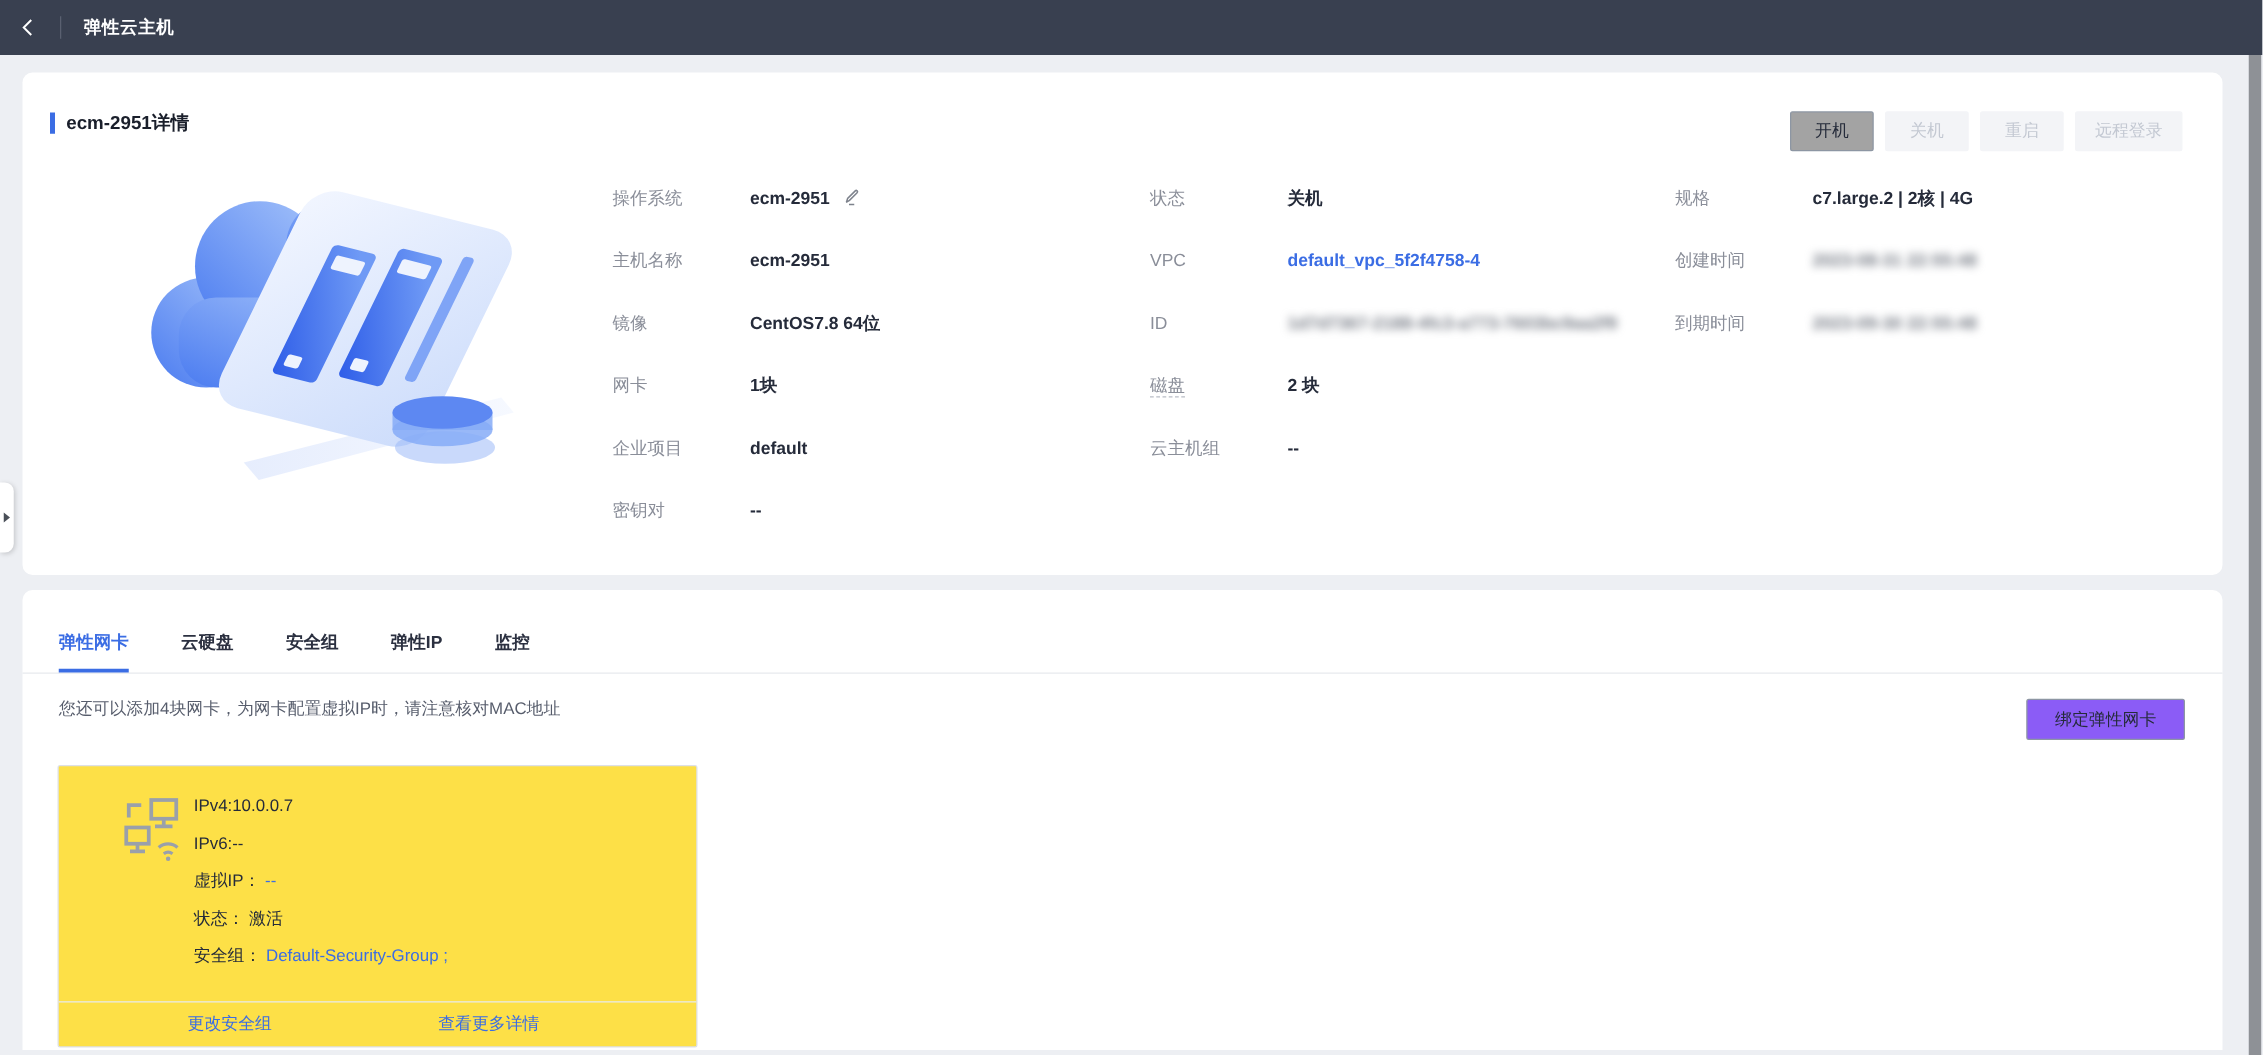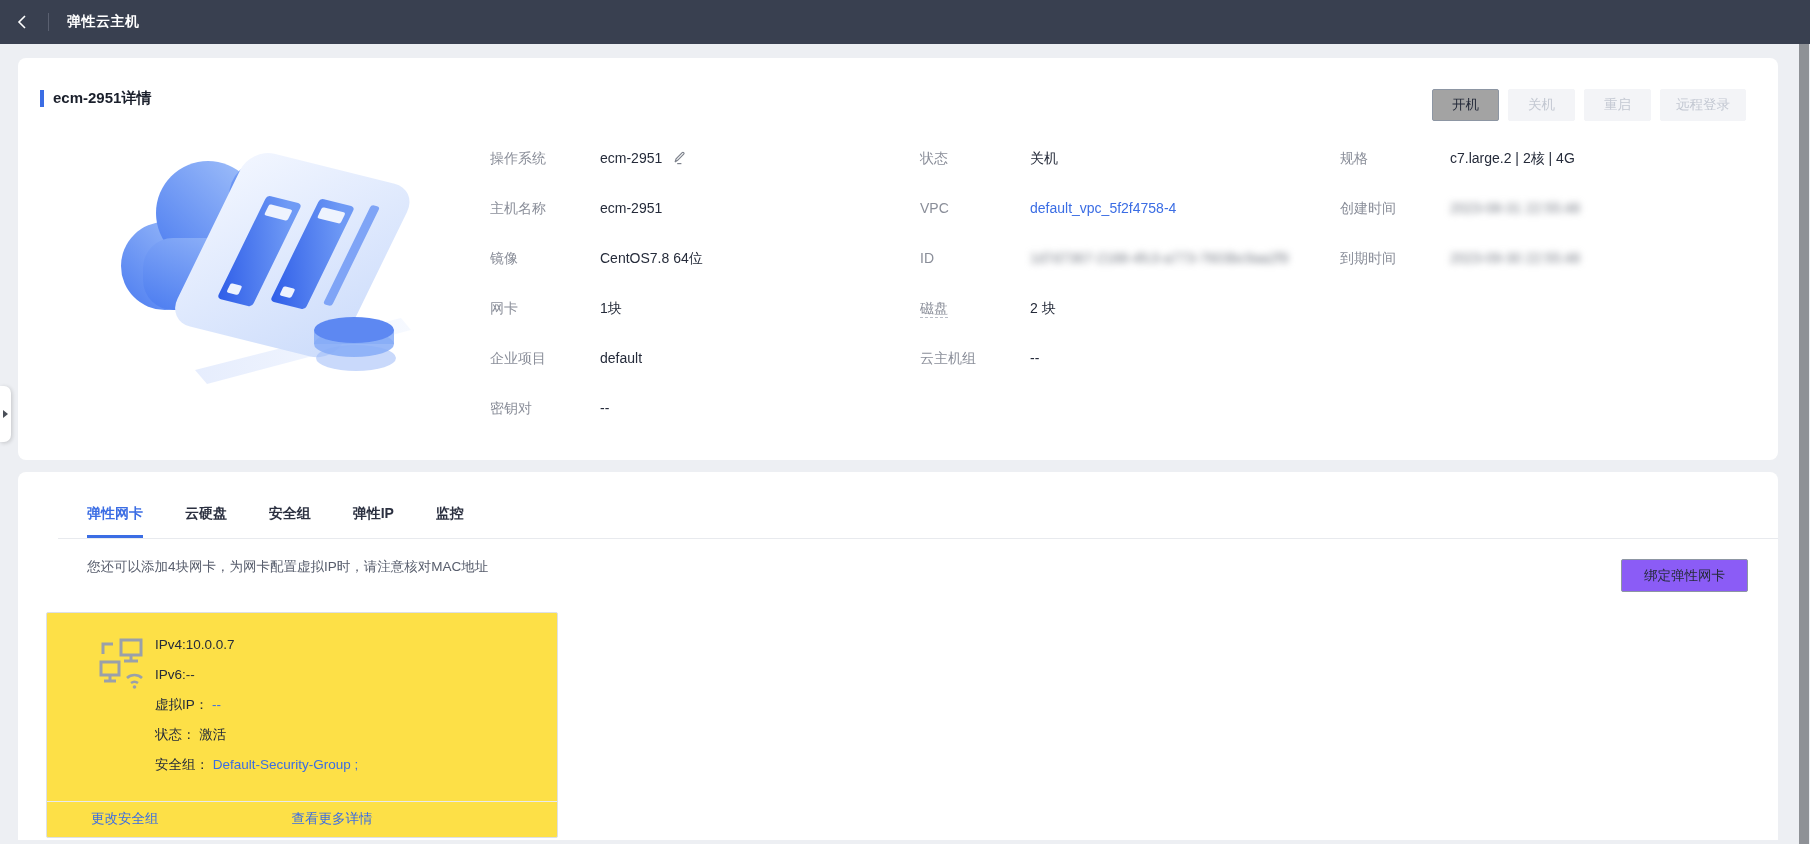--- a/index.html
+++ b/index.html
@@ -25,21 +25,21 @@
   .scrollbar-thumb{position:absolute;left:1px;right:1px;top:0;bottom:0;background:var(--scrollbar);}
 
   
   .panel-handle{position:absolute;left:0;top:386px;width:11px;height:56px;background:#fff;
                 border-radius:0 7px 7px 0;box-shadow:1px 1px 4px rgba(0,0,0,.18);cursor:pointer;
                 display:flex;align-items:center;justify-content:center;z-index:4;}
   .panel-handle .tri{width:0;height:0;border-top:4px solid transparent;border-bottom:4px solid transparent;
                 border-left:5px solid #4a4f58;}
 
   
-  .card{position:absolute;left:18px;width:1760px;background:#fff;border-radius:8px;padding-left:40px;}
+  .card{position:absolute;left:18px;width:1760px;background:#fff;border-radius:8px;}
   .card1{top:58px;height:402px;}
   .card2{top:472px;height:368px;border-radius:8px 8px 0 0;}
 
   
   .detail-title-wrap{position:absolute;left:22px;top:31px;display:flex;align-items:center;}
   .accent-bar{width:4px;height:17px;background:var(--accent);margin-right:9px;}
   .detail-title{font-size:15px;font-weight:700;color:#1a1f2b;}
   .actions{position:absolute;top:31px;right:32px;display:flex;gap:9px;}
   .btn{height:32px;min-width:67px;padding:0 15px;font-size:13.5px;display:inline-flex;align-items:center;
        justify-content:center;border-radius:2px;cursor:pointer;background:#a3a3a3;border:1px solid var(--btn-border);
@@ -48,21 +48,21 @@
 
   
   .illustration{position:absolute;left:85px;top:60px;width:330px;height:274px;}
 
   
   .fields{position:absolute;left:472px;top:90px;display:flex;}
   .fcol{display:flex;flex-direction:column;}
   .fcol1{width:430px;} .fcol2{width:420px;} .fcol3{width:420px;}
   .field{height:20px;line-height:20px;margin-bottom:30px;display:flex;align-items:center;white-space:nowrap;}
   .flabel{display:inline-block;width:110px;color:var(--label);flex:0 0 110px;}
-  .fvalue{color:var(--value);}
+  .fvalue{color:var(--value);font-weight:bold;}
   .fvalue.link{color:var(--accent);cursor:pointer;}
   .fvalue.redacted{filter:blur(3.5px);color:#787d87;user-select:none;}
   .edit-icon{margin-left:10px;cursor:pointer;display:inline-flex;align-items:center;}
   .tip-underline{border-bottom:1px dashed #b9bdc6;padding-bottom:1px;}
 
   
   .tabs{padding:33px 0 0 29px;border-bottom:1px solid var(--divider);}
   .tab{display:inline-block;margin-right:38px;padding-bottom:12px;font-size:14px;font-weight:700;
        color:#2b3040;cursor:pointer;border-bottom:3px solid transparent;}
   .tab.active{color:var(--accent);border-bottom-color:var(--accent);}
@@ -75,21 +75,21 @@
   
   .nic-card{position:absolute;left:28px;top:140px;width:512px;height:226px;border:1px solid var(--border);
             border-radius:2px;background:#fde047;}
   .nic-icon{position:absolute;left:50px;top:22px;width:54px;height:54px;}
   .nic-lines{position:absolute;left:108px;top:22px;font-size:13.5px;}
   .nic-line{height:20px;line-height:20px;margin-bottom:10px;white-space:nowrap;}
   .nic-line .lk{color:var(--accent);cursor:pointer;}
   .nic-divider{position:absolute;left:0;right:0;top:188px;height:1px;background:var(--divider);}
   .nic-footer{position:absolute;left:0;right:0;bottom:0;height:37px;display:flex;align-items:center;}
   .nic-footer a{color:var(--accent);font-size:13.5px;text-decoration:none;cursor:pointer;}
-  .nic-footer .f1{margin-left:44px;}
+  .nic-footer .f1{margin-left:103px;}
   .nic-footer .f2{margin-left:133px;}
 </style>
 </head>
 <body>
 
 <div class="topbar">
   <div class="back-btn">
     <svg width="14" height="16" viewBox="0 0 14 16">
       <polyline points="10,2 4,8 10,14" fill="none" stroke="#ffffff" stroke-width="1.6"></polyline>
     </svg>

